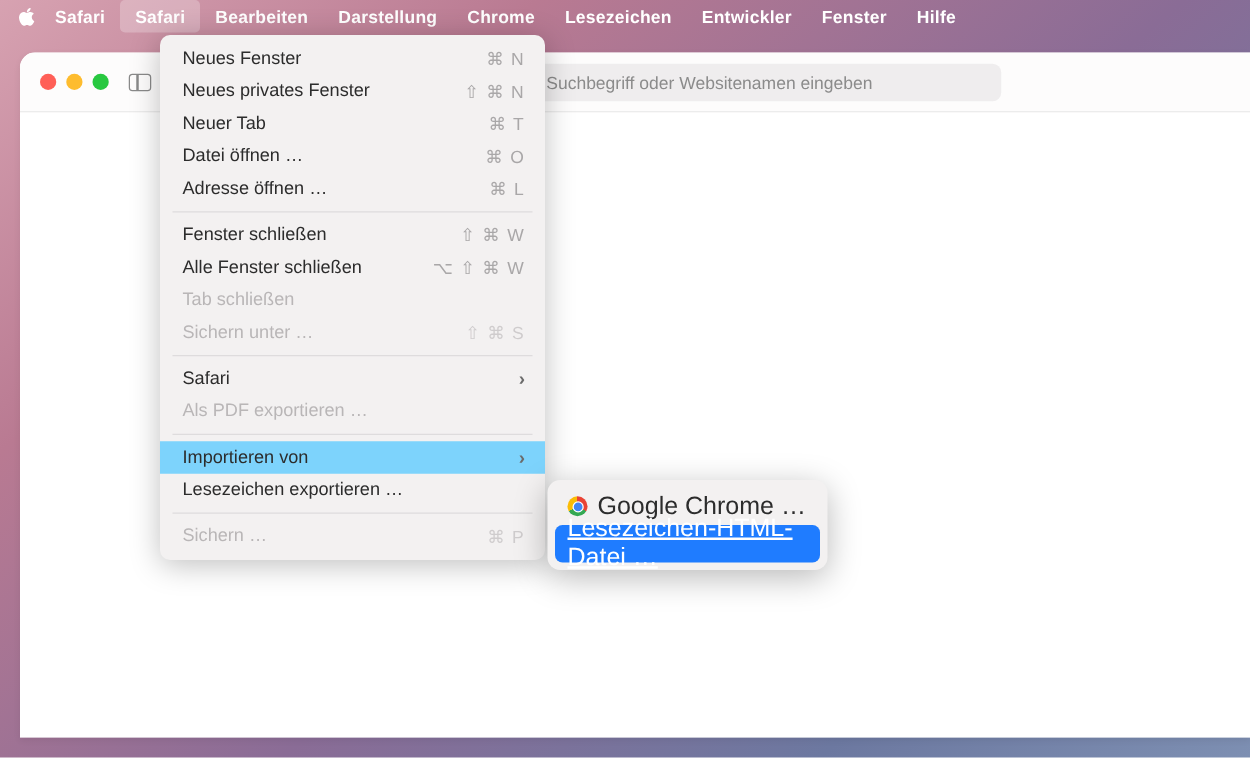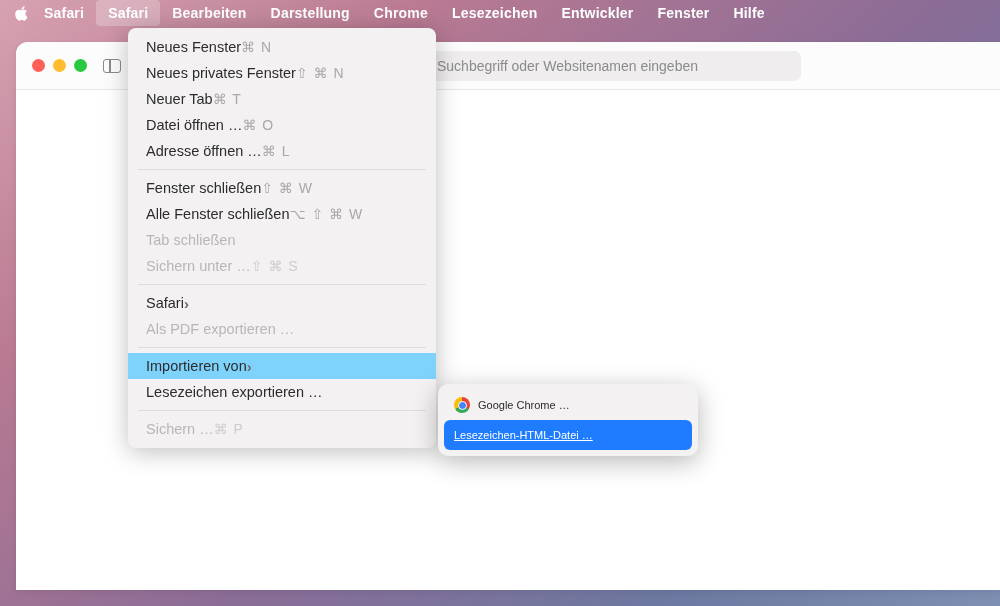--- a/index.html
+++ b/index.html
@@ -18,29 +18,29 @@
   .dot.red { background:#ff5f57; }
   .dot.yellow { background:#febc2e; }
   .dot.green { background:#28c840; }
   .sideicon { width:18px; height:14px; border:1.5px solid #8a8a8a; border-radius:3px; position:relative; }
   .sideicon:before { content:''; position:absolute; left:5px; top:0; bottom:0; width:1.5px; background:#8a8a8a; }
   .spacer { flex:1; }
   .search { width:480px; height:30px; background:#efedee; border-radius:7px; display:flex; align-items:center; justify-content:center; color:#8b8b8b; font-size:14px; gap:0; }
   .content { background:#fff; height:calc(100% - 48px); }
   
   .menu { position:absolute; left:128px; top:28px; width:308px; background:#f3f1f1; border-radius:8px; box-shadow:0 4px 24px rgba(0,0,0,0.25); padding:6px 0; font-size:14.5px; color:#2c2c2c; }
-  .mi { height:26px; display:flex; align-items:center; padding:0 16px 0 18px; cursor:default; }
+  .mi { height:26px; display:flex; align-items:center; padding:0 16px 0 18px; justify-content:space-between; cursor:default; }
   .mi.disabled { color:#b9b6b7; }
   .mi.hover { background:#7dd3fc; }
   .mi .sc { color:#a9a7a8; font-size:14px; letter-spacing:1px; display:flex; align-items:center; gap:1px; }
   .mi.disabled .sc { color:#cfcccd; }
   .sep { height:1px; background:#dedcdd; margin:5px 10px; }
   .chev { font-size:15px; font-weight:700; color:#6b6b6b; }
   
-  .submenu { position:absolute; left:438px; top:384px; width:260px; background:#f3f1f1; border-radius:10px; box-shadow:0 6px 26px rgba(0,0,0,0.28); padding:6px; font-size:11px; color:#2c2c2c; }
+  .submenu { position:absolute; left:438px; top:384px; width:224px; background:#f3f1f1; border-radius:10px; box-shadow:0 6px 26px rgba(0,0,0,0.28); padding:6px; font-size:20px; color:#2c2c2c; }
   .si { height:30px; display:flex; align-items:center; padding:0 10px; border-radius:6px; gap:8px; cursor:default; }
   .si.sel { background:#1f7cff; color:#fff;text-decoration:underline; }
   .chrome { width:16px; height:16px; border-radius:50%; background: conic-gradient(#ea4335 0 120deg,#34a853 120deg 240deg,#fbbc05 240deg 360deg); display:flex; align-items:center; justify-content:center; }
   .chrome:after { content:''; width:7px; height:7px; background:#4285f4; border:1.5px solid #fff; border-radius:50%; }
   svg.applelogo { fill:#fff; }
 </style>
 </head>
 <body>
 
 <div class="menubar">

